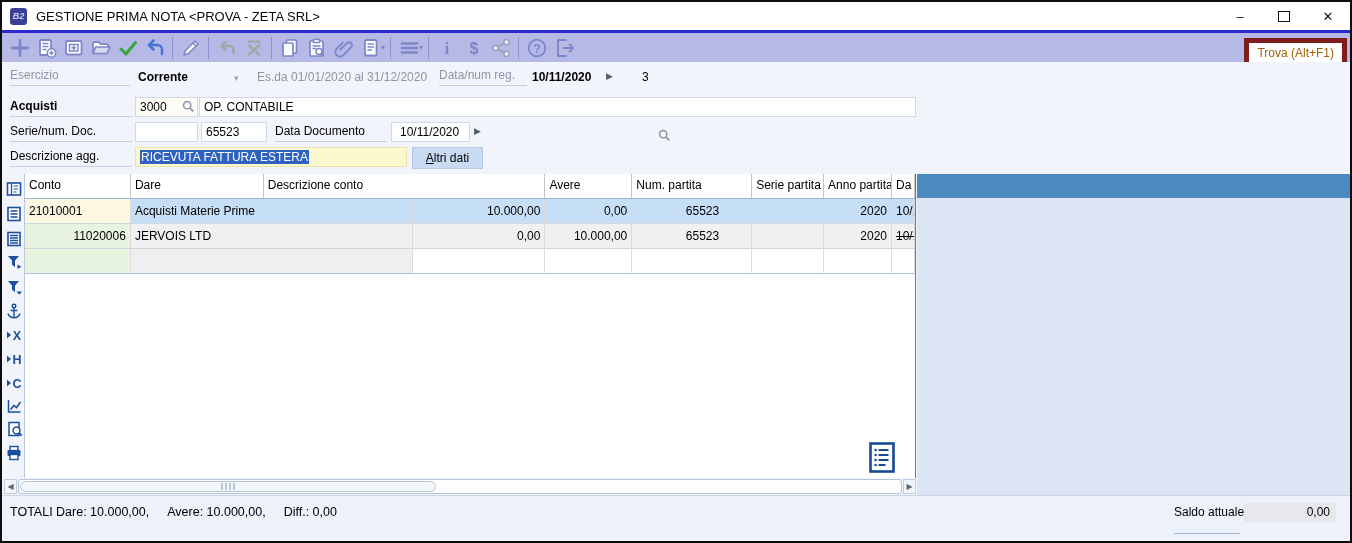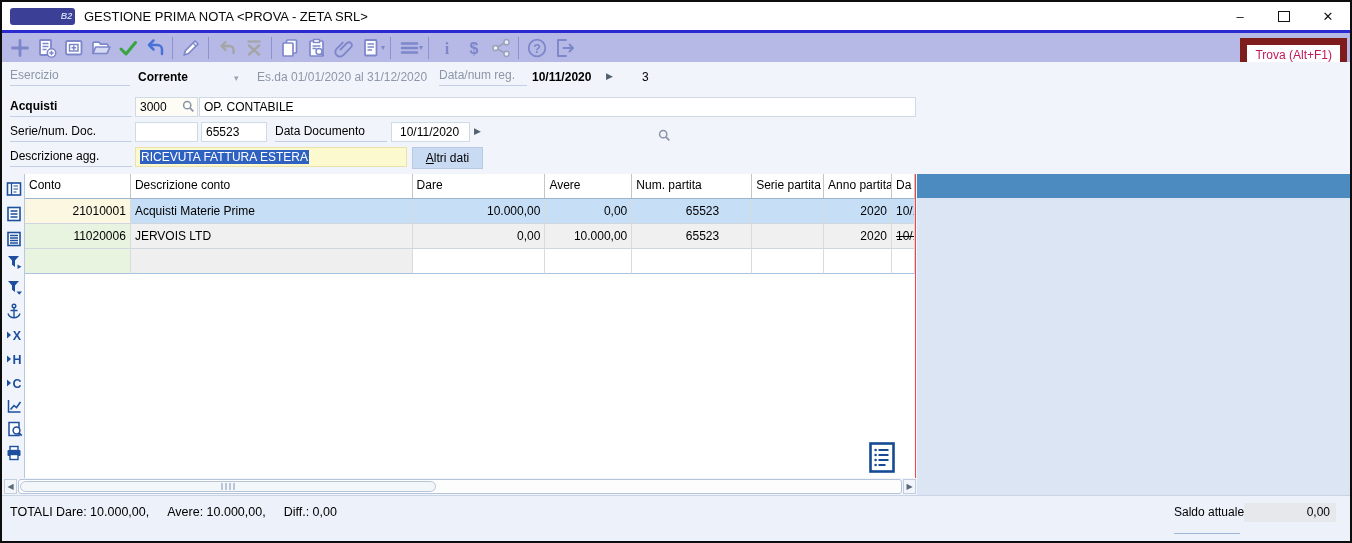--- a/index.html
+++ b/index.html
@@ -2,34 +2,34 @@
 <html><head>
 <meta charset="utf-8">
 <style>
   html,body{margin:0;padding:0;background:#9aa0aa;}
   .window{position:relative;width:1352px;height:543px;box-sizing:border-box;background:#fff;
     border:2px solid #0d0d0d;font-family:"Liberation Sans",sans-serif;font-size:12px;color:#000;overflow:hidden;}
 
   
   .titlebar{position:absolute;left:0;top:0;right:0;height:28px;background:#fff;display:flex;align-items:center;}
   .app-badge{width:17px;height:17px;margin-left:8px;border-radius:3px;background:#3b3f96;color:#c9d0f0;
-    font-size:9px;font-weight:bold;font-style:italic;display:flex;align-items:center;justify-content:center;flex:none;padding-left:48px;}
+    font-size:9px;font-weight:bold;font-style:italic;display:flex;align-items:center;justify-content:center;flex:none;}
   .wtitle{margin-left:9px;font-size:13px;color:#0a0a0a;white-space:nowrap;}
   .win-controls{margin-left:auto;display:flex;height:100%;}
   .win-btn{width:44px;display:flex;align-items:center;justify-content:center;font-size:13px;color:#111;cursor:default;}
   .maxbox{width:10px;height:9px;border:1.5px solid #111;display:inline-block;}
 
   
   .toolbar{position:absolute;left:0;top:28px;right:0;height:32px;background:#b6b9e6;border-top:3px solid #2a2ad0;
     box-sizing:border-box;display:flex;align-items:center;padding-left:4px;}
   .tb-btn{width:27px;height:25px;display:flex;align-items:center;justify-content:center;flex:none;}
   .tb-sep{width:1px;height:22px;background:#8d91cf;margin:0 4px;flex:none;}
   .caret{font-size:8px;color:#7e86ca;margin-left:-3px;margin-right:1px;flex:none;}
-  .trova{position:absolute;right:3px;top:5px;height:20px;line-height:20px;background:#fff;border:7px solid #7f1d1d;
-    padding:0 8px;font-size:12px;color:#be185d;}
+  .trova{position:absolute;right:3px;top:5px;height:20px;line-height:20px;background:#fff;border:5px solid #7f1d1d;
+    padding:0 8px;font-size:12px;color:#a16207;}
 
   
   .form{position:absolute;left:0;top:60px;width:100%;height:112px;background:#f1f4fa;}
   .flabel{position:absolute;height:17px;border-bottom:1px solid #c3cfe4;white-space:nowrap;}
   .grey{color:#8d96a8;}
   .fld{position:absolute;background:#fff;border:1px solid #d0d9e6;height:20px;line-height:18px;box-sizing:border-box;padding:0 4px;white-space:nowrap;overflow:hidden;}
   .al-r{}
   .flat{position:absolute;white-space:nowrap;}
   .bold{font-weight:bold;}
   .chev{color:#9aa4b4;font-size:9px;}
@@ -336,31 +336,31 @@
             <rect x="5" y="2.5" width="8" height="4" fill="#fff" stroke="#1d4f9e" stroke-width="1.4"></rect>
             <rect x="2.5" y="6" width="13" height="6" rx="1" fill="#1d4f9e"></rect>
             <rect x="5" y="10.5" width="8" height="5" fill="#fff" stroke="#1d4f9e" stroke-width="1.4"></rect>
           </svg>
         </div>
       </div>
 
     <div class="grid">
       <div class="ghead" id="grid-head">
           <div class="gc" style="width: 106px;">Conto</div>
+          <div class="gc" style="width: 133px;">Dare</div>
           <div class="gc" style="width: 282px;">Descrizione conto</div>
-          <div class="gc" style="width: 133px;">Dare</div>
           <div class="gc" style="width: 87px;">Avere</div>
           <div class="gc" style="width: 120px;">Num. partita</div>
           <div class="gc" style="width: 72px;">Serie partita</div>
           <div class="gc" style="width: 68px;">Anno partita</div>
           <div class="gc" style="width: 23px;">Da d</div>
         </div>
       <div id="grid-body">
           <div class="grow">
-            <div class="gc" style="width: 106px; text-align: right; background: rgb(251, 247, 225);">21010001</div>
+            <div class="gc" style="width: 106px; text-align: left; background: rgb(251, 247, 225);">21010001</div>
             <div class="gc" style="width: 282px; text-align: left; background: rgb(198, 222, 246);">Acquisti Materie Prime</div>
             <div class="gc" style="width: 133px; text-align: right; background: rgb(198, 222, 246);">10.000,00</div>
             <div class="gc" style="width: 87px; text-align: right; background: rgb(198, 222, 246);">0,00</div>
             <div class="gc" style="width: 120px; text-align: right; padding-right: 32px; background: rgb(198, 222, 246);">65523</div>
             <div class="gc" style="width: 72px; text-align: left; background: rgb(198, 222, 246);"></div>
             <div class="gc" style="width: 68px; text-align: right; background: rgb(198, 222, 246);">2020</div>
             <div class="gc" style="width: 23px; text-align: left; background: rgb(198, 222, 246);">10/1</div>
           </div>
           <div class="grow">
             <div class="gc" style="width: 106px; text-align: right; background: rgb(233, 244, 224);">11020006</div>

